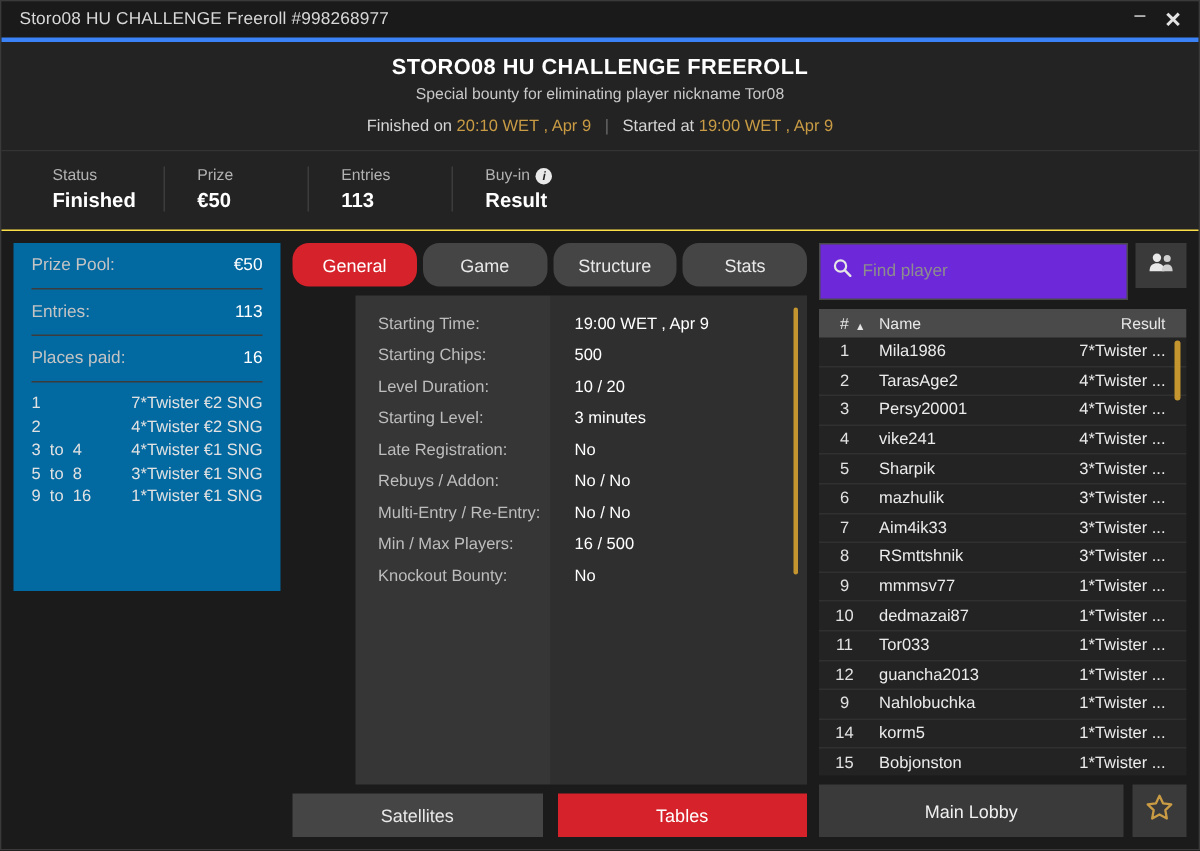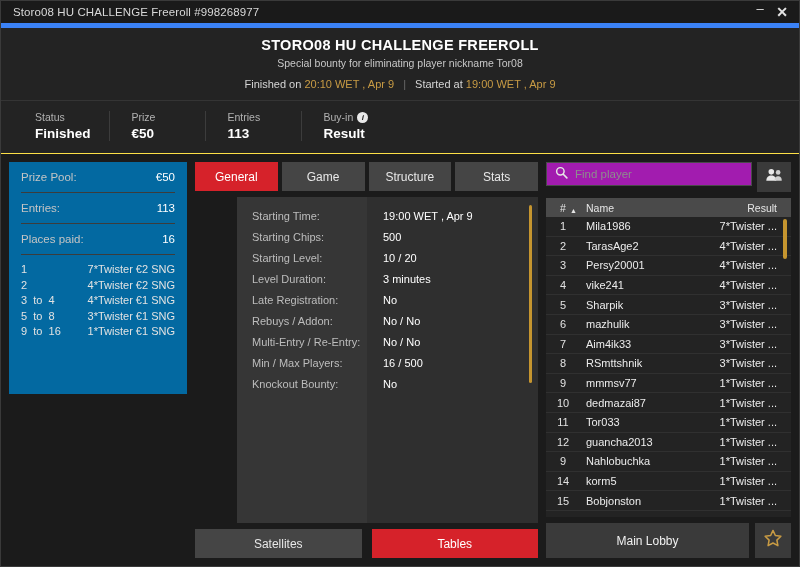--- a/index.html
+++ b/index.html
@@ -16,21 +16,21 @@
     border: 1px solid #3a3a3a;
     display: flex; flex-direction: column;
   }
 
   
   .titlebar {
     height: 27px; flex: 0 0 27px;
     background: #1a1a1a;
     display: flex; align-items: center;
     padding: 0 6px 0 12px;
-    border-bottom: 5px solid #3b82f6;
+    border-bottom: 3px solid #3b82f6;
   }
   .titlebar-title {
     font-size: 11.5px; color: #d8d8d8; letter-spacing: .1px;
     white-space: nowrap;
   }
   .titlebar-spacer { flex: 1 1 auto; }
   .win-btn {
     width: 22px; height: 22px;
     display: flex; align-items: center; justify-content: center;
     color: #e4e4e4; cursor: pointer;
@@ -121,21 +121,21 @@
     line-height: 15.5px;
   }
   .payout-place { white-space: pre; }
 
   
   .tabs { display: flex; gap: 4px; flex: 0 0 29px; }
   .tab {
     flex: 1 1 0; height: 29px;
     display: flex; align-items: center; justify-content: center;
     background: #454545; color: #e8e8e8;
-    font-size: 12px; cursor: pointer;
+    font-size: 12px; cursor: pointer; border-radius: 11px;
   }
   .tab.active { background: #d6222a; color: #ffffff; }
 
   
   .detail-panel {
     position: relative;
     flex: 1 1 auto;
     background: #2f2f2f;
     overflow: hidden;
     min-height: 0;
@@ -176,22 +176,22 @@
     flex: 1 1 auto;
     background: #2f2f2f;
     display: flex; align-items: center; justify-content: center;
     font-size: 12px; color: #dcdcdc;
     min-height: 0;
   }
 
   
   .search-row { display: flex; gap: 5px; flex: 0 0 30px; }
   .search-box {
-    flex: 1 1 auto; height: 24px;
-    background: #a21caf; border: 1px solid #4a4a4a;
+    flex: 1 1 auto; height: 38px;
+    background: #6d28d9; border: 1px solid #4a4a4a;
     display: flex; align-items: center; padding: 0 8px; gap: 7px;
   }
   .search-input {
     flex: 1 1 auto; background: transparent; border: none; outline: none;
     color: #e0e0e0; font-size: 11.5px;
     font-family: "Liberation Sans", sans-serif;
   }
   .search-input::placeholder { color: #8d8d8d; }
   .people-btn {
     width: 34px; height: 30px; flex: 0 0 34px;
@@ -341,22 +341,22 @@
         <div class="tab">Game</div>
         <div class="tab">Structure</div>
         <div class="tab">Stats</div>
       </div>
 
       <div class="detail-panel">
         <div class="detail-inner">
           <div class="detail-labels">
             <div class="d-label">Starting Time:</div>
             <div class="d-label">Starting Chips:</div>
+            <div class="d-label">Level Duration:</div>
             <div class="d-label">Starting Level:</div>
-            <div class="d-label">Level Duration:</div>
             <div class="d-label">Late Registration:</div>
             <div class="d-label">Rebuys / Addon:</div>
             <div class="d-label">Multi-Entry / Re-Entry:</div>
             <div class="d-label">Min / Max Players:</div>
             <div class="d-label">Knockout Bounty:</div>
           </div>
           <div class="detail-values">
             <div class="d-value">19:00 WET , Apr 9</div>
             <div class="d-value">500</div>
             <div class="d-value">10 / 20</div>

